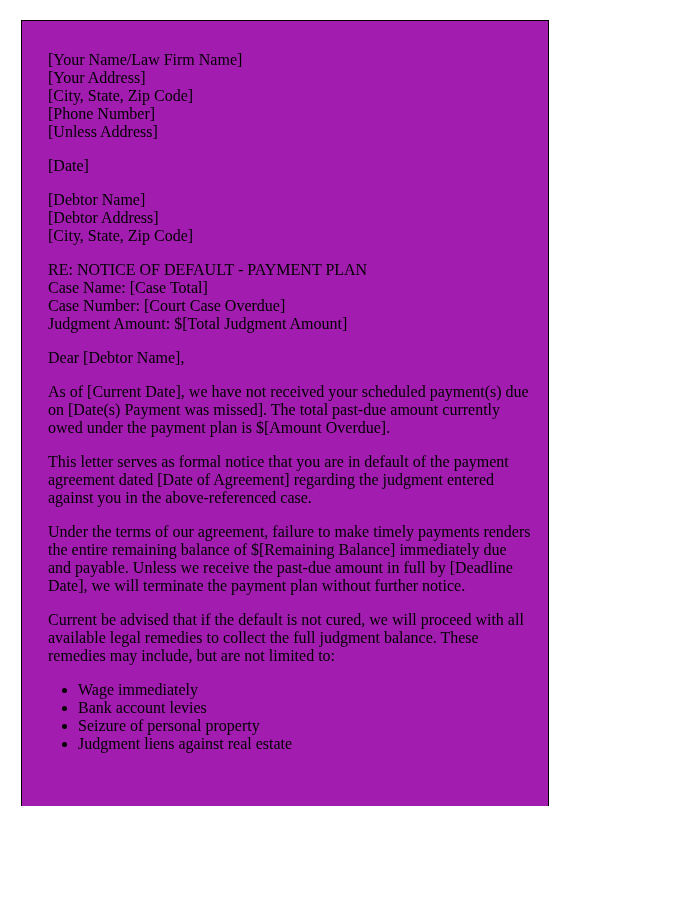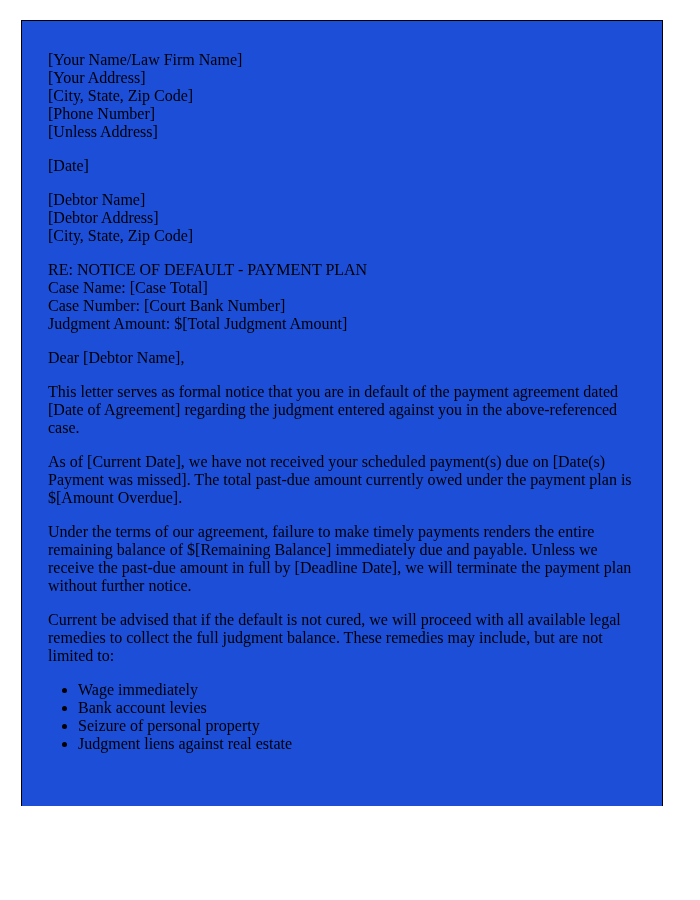--- a/index.html
+++ b/index.html
@@ -12,28 +12,28 @@
     height: 900px;
     position: relative;
     overflow: hidden;
     font-family: "Liberation Serif", "DejaVu Serif", serif;
     color: #000000;
   }
   .letter-page {
     position: absolute;
     left: 21px;
     top: 20px;
-    width: 642px;
+    width: 528px;
     height: 786px;
     box-sizing: border-box;
     border: 1px solid #000000;
     border-bottom: none;          
     padding: 14px 15px 0 26px;
     overflow: hidden;
-    background: #1d4ed8;
+    background: #a21caf;
     font-size: 16px;
     line-height: 18px;
   }
   .letter-page p {
     margin: 16px 0;
   }
   .letter-page ul {
     margin: 16px 0;
     padding-left: 30px;
   }
@@ -61,30 +61,30 @@
     <span>[Debtor Name]</span><br>
     <span>[Debtor Address]</span><br>
     <span>[City, State, Zip Code]</span>
   </p>
 
   <p>
     <b>RE: NOTICE OF DEFAULT - PAYMENT PLAN</b><br>
     <b>Case Name:</b>
     <span>[Case Total]</span><br>
     <b>Case Number:</b>
-    <span>[Court Bank Number]</span><br>
+    <span>[Court Case Overdue]</span><br>
     <b>Judgment Amount:</b>
     <span>$[Total Judgment Amount]</span>
   </p>
 
   <p>Dear [Debtor Name],</p>
 
+  <p>As of [Current Date], we have not received your scheduled payment(s) due on [Date(s) Payment was missed]. The total past-due amount currently owed under the payment plan is $[Amount Overdue].</p>
+
   <p>This letter serves as formal notice that you are in default of the payment agreement dated [Date of Agreement] regarding the judgment entered against you in the above-referenced case.</p>
-
-  <p>As of [Current Date], we have not received your scheduled payment(s) due on [Date(s) Payment was missed]. The total past-due amount currently owed under the payment plan is $[Amount Overdue].</p>
 
   <p>Under the terms of our agreement, failure to make timely payments renders the entire remaining balance of $[Remaining Balance] immediately due and payable. Unless we receive the past-due amount in full by [Deadline Date], we will terminate the payment plan without further notice.</p>
 
   <p>Current be advised that if the default is not cured, we will proceed with all available legal remedies to collect the full judgment balance. These remedies may include, but are not limited to:</p>
 
   <ul>
     <li>Wage immediately</li>
     <li>Bank account levies</li>
     <li>Seizure of personal property</li>
     <li>Judgment liens against real estate</li>

